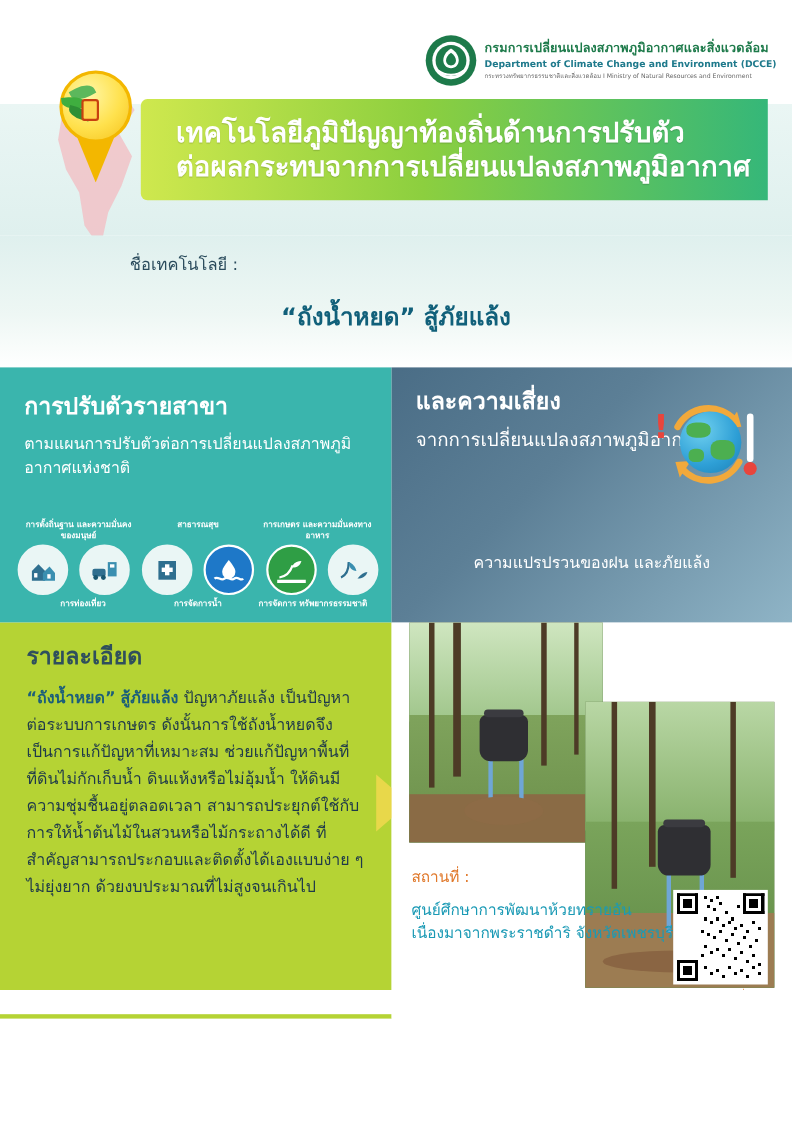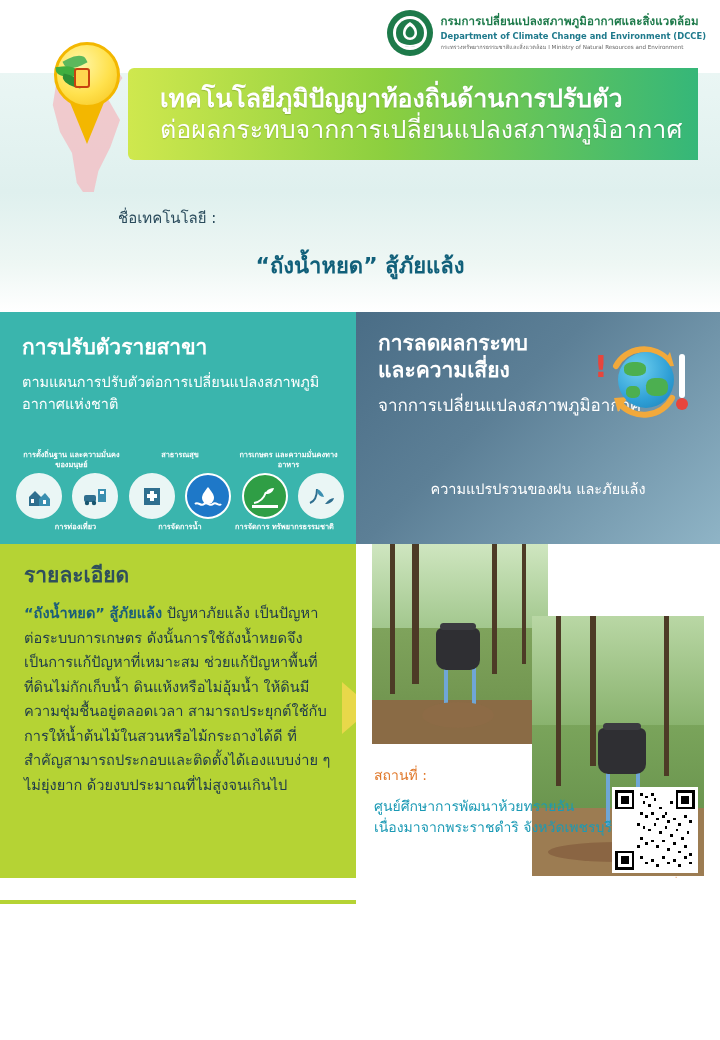--- a/index.html
+++ b/index.html
@@ -4,21 +4,21 @@
 <style>
   * { box-sizing: border-box; margin: 0; padding: 0; }
   body {
     width: 720px; height: 1040px;
     font-family: "DejaVu Sans", "Liberation Sans", sans-serif;
     background: #ffffff;
     position: relative;
     overflow: hidden;
   }
 
-  .poster { position: relative; width: 720px; height: 974px; background:#fff; }
+  .poster { position: relative; width: 720px; height: 974px; background:#fff;margin-top:22px; }
 
   
   .header {
     position: relative;
     height: 192px;
     background: linear-gradient(180deg,#ffffff 0%, #ffffff 38%, #eaf6f4 38%, #dff0ee 100%);
   }
   .org-block {
     position:absolute; right: 14px; top: 10px;
     display:flex; align-items:flex-start; gap:8px;
@@ -37,21 +37,21 @@
 
   
   .title-band {
     position:absolute; left: 128px; top: 68px; width: 570px; height: 92px;
     background: linear-gradient(90deg,#cfe84e 0%, #8ccf3f 45%, #35b779 100%);
     border-radius: 6px 0 0 6px;
     display:flex; flex-direction:column; justify-content:center;
     padding-left: 32px;
   }
   .title-l1 { font-size: 25px; color:#fff; font-weight:bold; line-height:1.25; text-shadow:0 1px 1px rgba(0,0,0,.18);}
-  .title-l2 { font-size: 25px; color:#fff; font-weight:normal; line-height:1.25; text-shadow:0 1px 1px rgba(0,0,0,.18);}
+  .title-l2 { font-size: 25px; color:#fff; font-weight:bold; line-height:1.25; text-shadow:0 1px 1px rgba(0,0,0,.18);}
 
   
   .map-shape {
     position:absolute; left: 36px; top: 54px; width: 120px; height: 150px;
     background:#f1c2c7; opacity:.85;
     clip-path: polygon(28% 0%, 62% 4%, 72% 16%, 60% 30%, 70% 44%, 62% 62%, 52% 78%, 46% 100%, 34% 86%, 30% 66%, 20% 52%, 14% 34%, 18% 14%);
   }
   
   .bulb-pin {
     position:absolute; left: 44px; top: 42px; width: 86px; height: 118px;
@@ -295,21 +295,20 @@
         <div class="icon-caption-bot">
           <span>การท่องเที่ยว</span>
           <span>การจัดการน้ำ</span>
           <span>การจัดการ
 ทรัพยากรธรรมชาติ</span>
         </div>
       </div>
     </div>
 
     <div class="panel-right">
-      <h2>การลดผลกระทบ</h2>
       <h2>และความเสี่ยง</h2>
       <div class="sub">จากการเปลี่ยนแปลงสภาพภูมิอากาศ</div>
 
       <div class="globe-wrap">
         <svg class="arrow-arc" viewBox="0 0 96 96">
           <path d="M20 30a32 32 0 0152-6" stroke="#f2a93b" stroke-width="6" fill="none" stroke-linecap="round"></path>
           <path d="M74 16l4 14-14 1z" fill="#f2a93b"></path>
           <path d="M76 62a32 32 0 01-52 6" stroke="#f2a93b" stroke-width="6" fill="none" stroke-linecap="round"></path>
           <path d="M22 76l-4-14 14-1z" fill="#f2a93b"></path>
         </svg>

